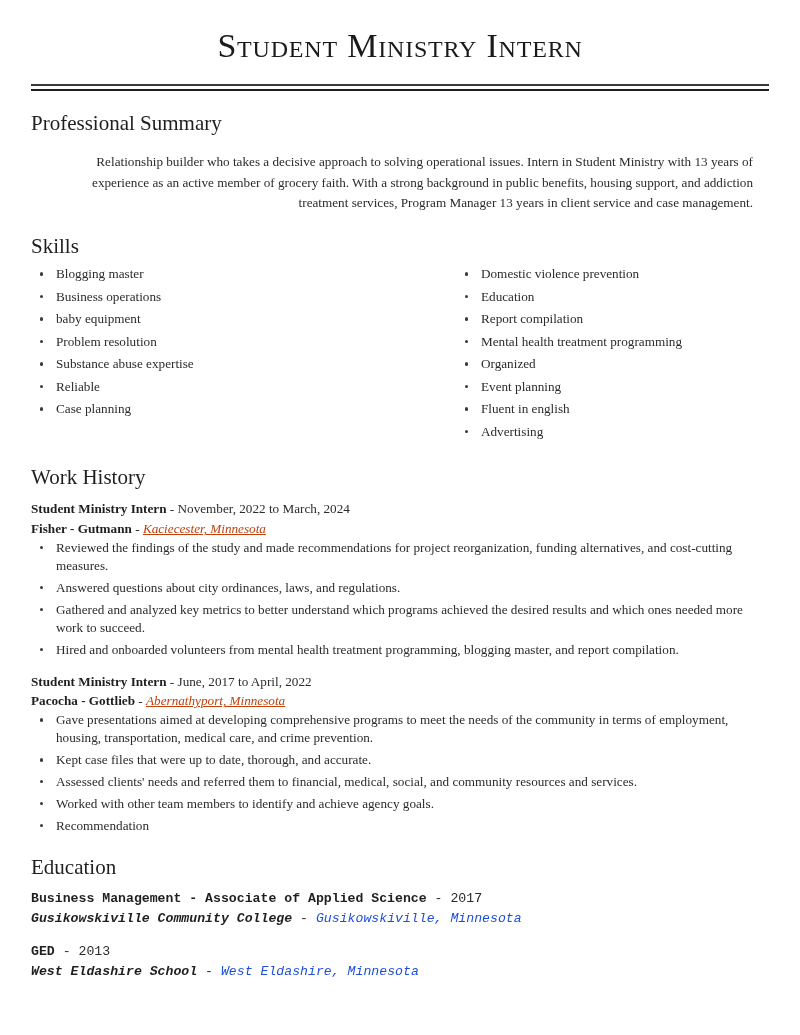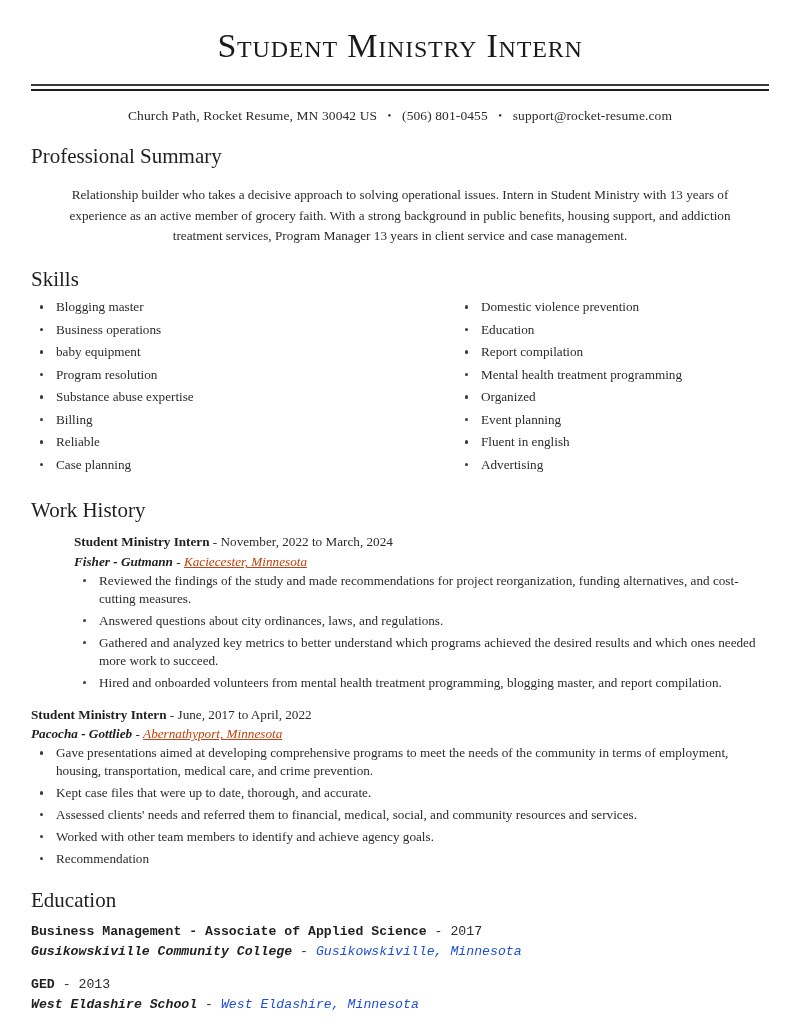--- a/index.html
+++ b/index.html
@@ -70,21 +70,21 @@
     font-weight: 400;
     color: #1f1f1f;
     margin: 0 0 6px 0;
     line-height: 1.25;
   }
 
   .summary-text {
     font-size: 13.2px;
     line-height: 1.57;
     margin: 16px;
-    text-align: center;
+    text-align: right;
     color: #2b2b2b;
   }
 
   
   ul.bullets {
     list-style: none;
     margin: 0;
     padding: 0;
   }
   ul.bullets > li {
@@ -121,37 +121,35 @@
   .skills-col ul.bullets > li {
     margin-bottom: 4.5px;
   }
 
   
   .job {
     margin-top: 13px;
   }
   .job:first-of-type {
     margin-top: 9px;
-    margin-left: 43px;
   }
   .job-line {
     font-size: 13.2px;
     line-height: 1.5;
     color: #2b2b2b;
   }
   .job-title {
     font-weight: bold;
     color: #1f1f1f;
   }
   .job-dates {
     font-weight: 400;
   }
   .job-company {
     font-weight: bold;
-    font-style: italic;
     color: #1f1f1f;
   }
   .job-location {
     font-style: italic;
     color: #c2410c;
     text-decoration: underline;
   }
   .job-bullets {
     margin-top: 6px;
   }
@@ -197,44 +195,36 @@
 
 <div class="page">
 
   <h1 class="resume-title">Student Ministry Intern</h1>
 
   <div class="rule-group">
     <div class="rule-top"></div>
     <div class="rule-bottom"></div>
   </div>
 
-  <div class="contact-line">
-    <span>Church Path, Rocket Resume, MN 30042 US</span>
-    <span class="contact-sep">•</span>
-    <span>(506) 801-0455</span>
-    <span class="contact-sep">•</span>
-    <span>support@rocket-resume.com</span>
-  </div>
 
   <div class="section">
     <h2 class="section-heading">Professional Summary</h2>
     <p class="summary-text">Relationship builder who takes a decisive approach to solving operational issues. Intern in Student Ministry with 13 years of experience as an active member of grocery faith. With a strong background in public benefits, housing support, and addiction treatment services, Program Manager 13 years in client service and case management.</p>
   </div>
 
   <div class="section">
     <h2 class="section-heading">Skills</h2>
     <div class="skills-columns">
       <div class="skills-col left">
         <ul class="bullets">
           <li>Blogging master</li>
           <li>Business operations</li>
           <li>baby equipment</li>
-          <li>Program resolution</li>
+          <li>Problem resolution</li>
           <li>Substance abuse expertise</li>
-          <li>Billing</li>
           <li>Reliable</li>
           <li>Case planning</li>
         </ul>
       </div>
       <div class="skills-col right">
         <ul class="bullets">
           <li>Domestic violence prevention</li>
           <li>Education</li>
           <li>Report compilation</li>
           <li>Mental health treatment programming</li>

